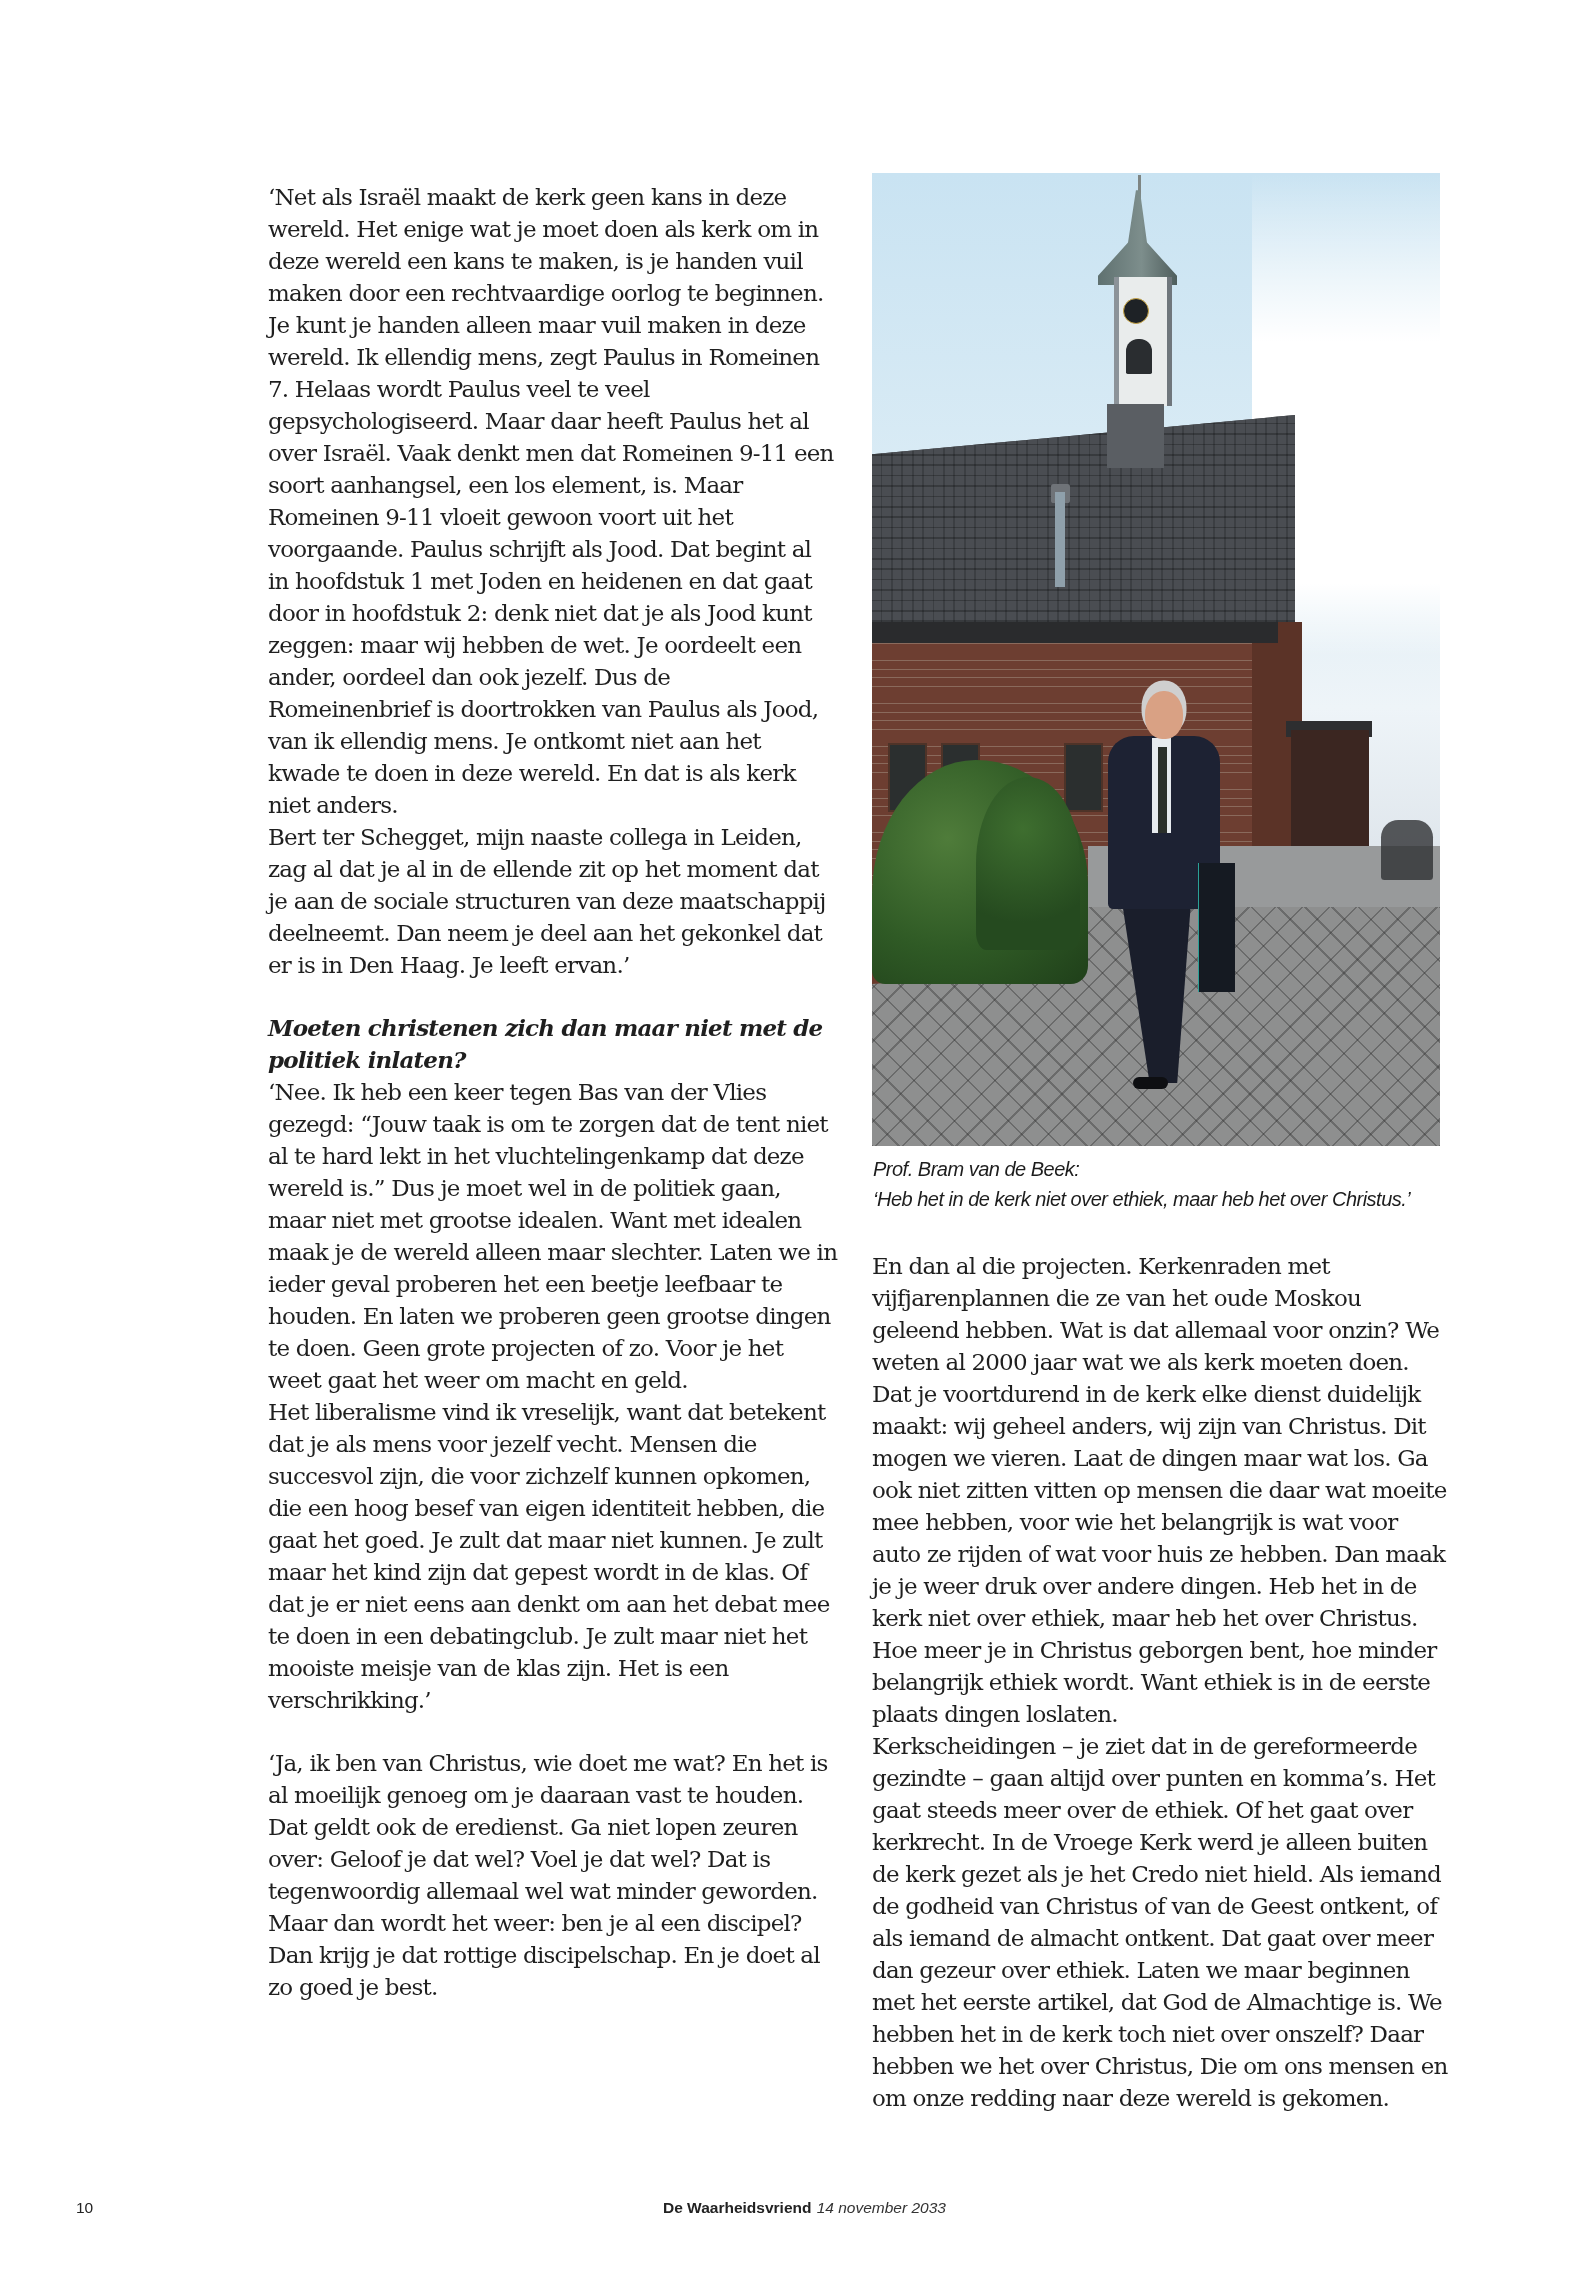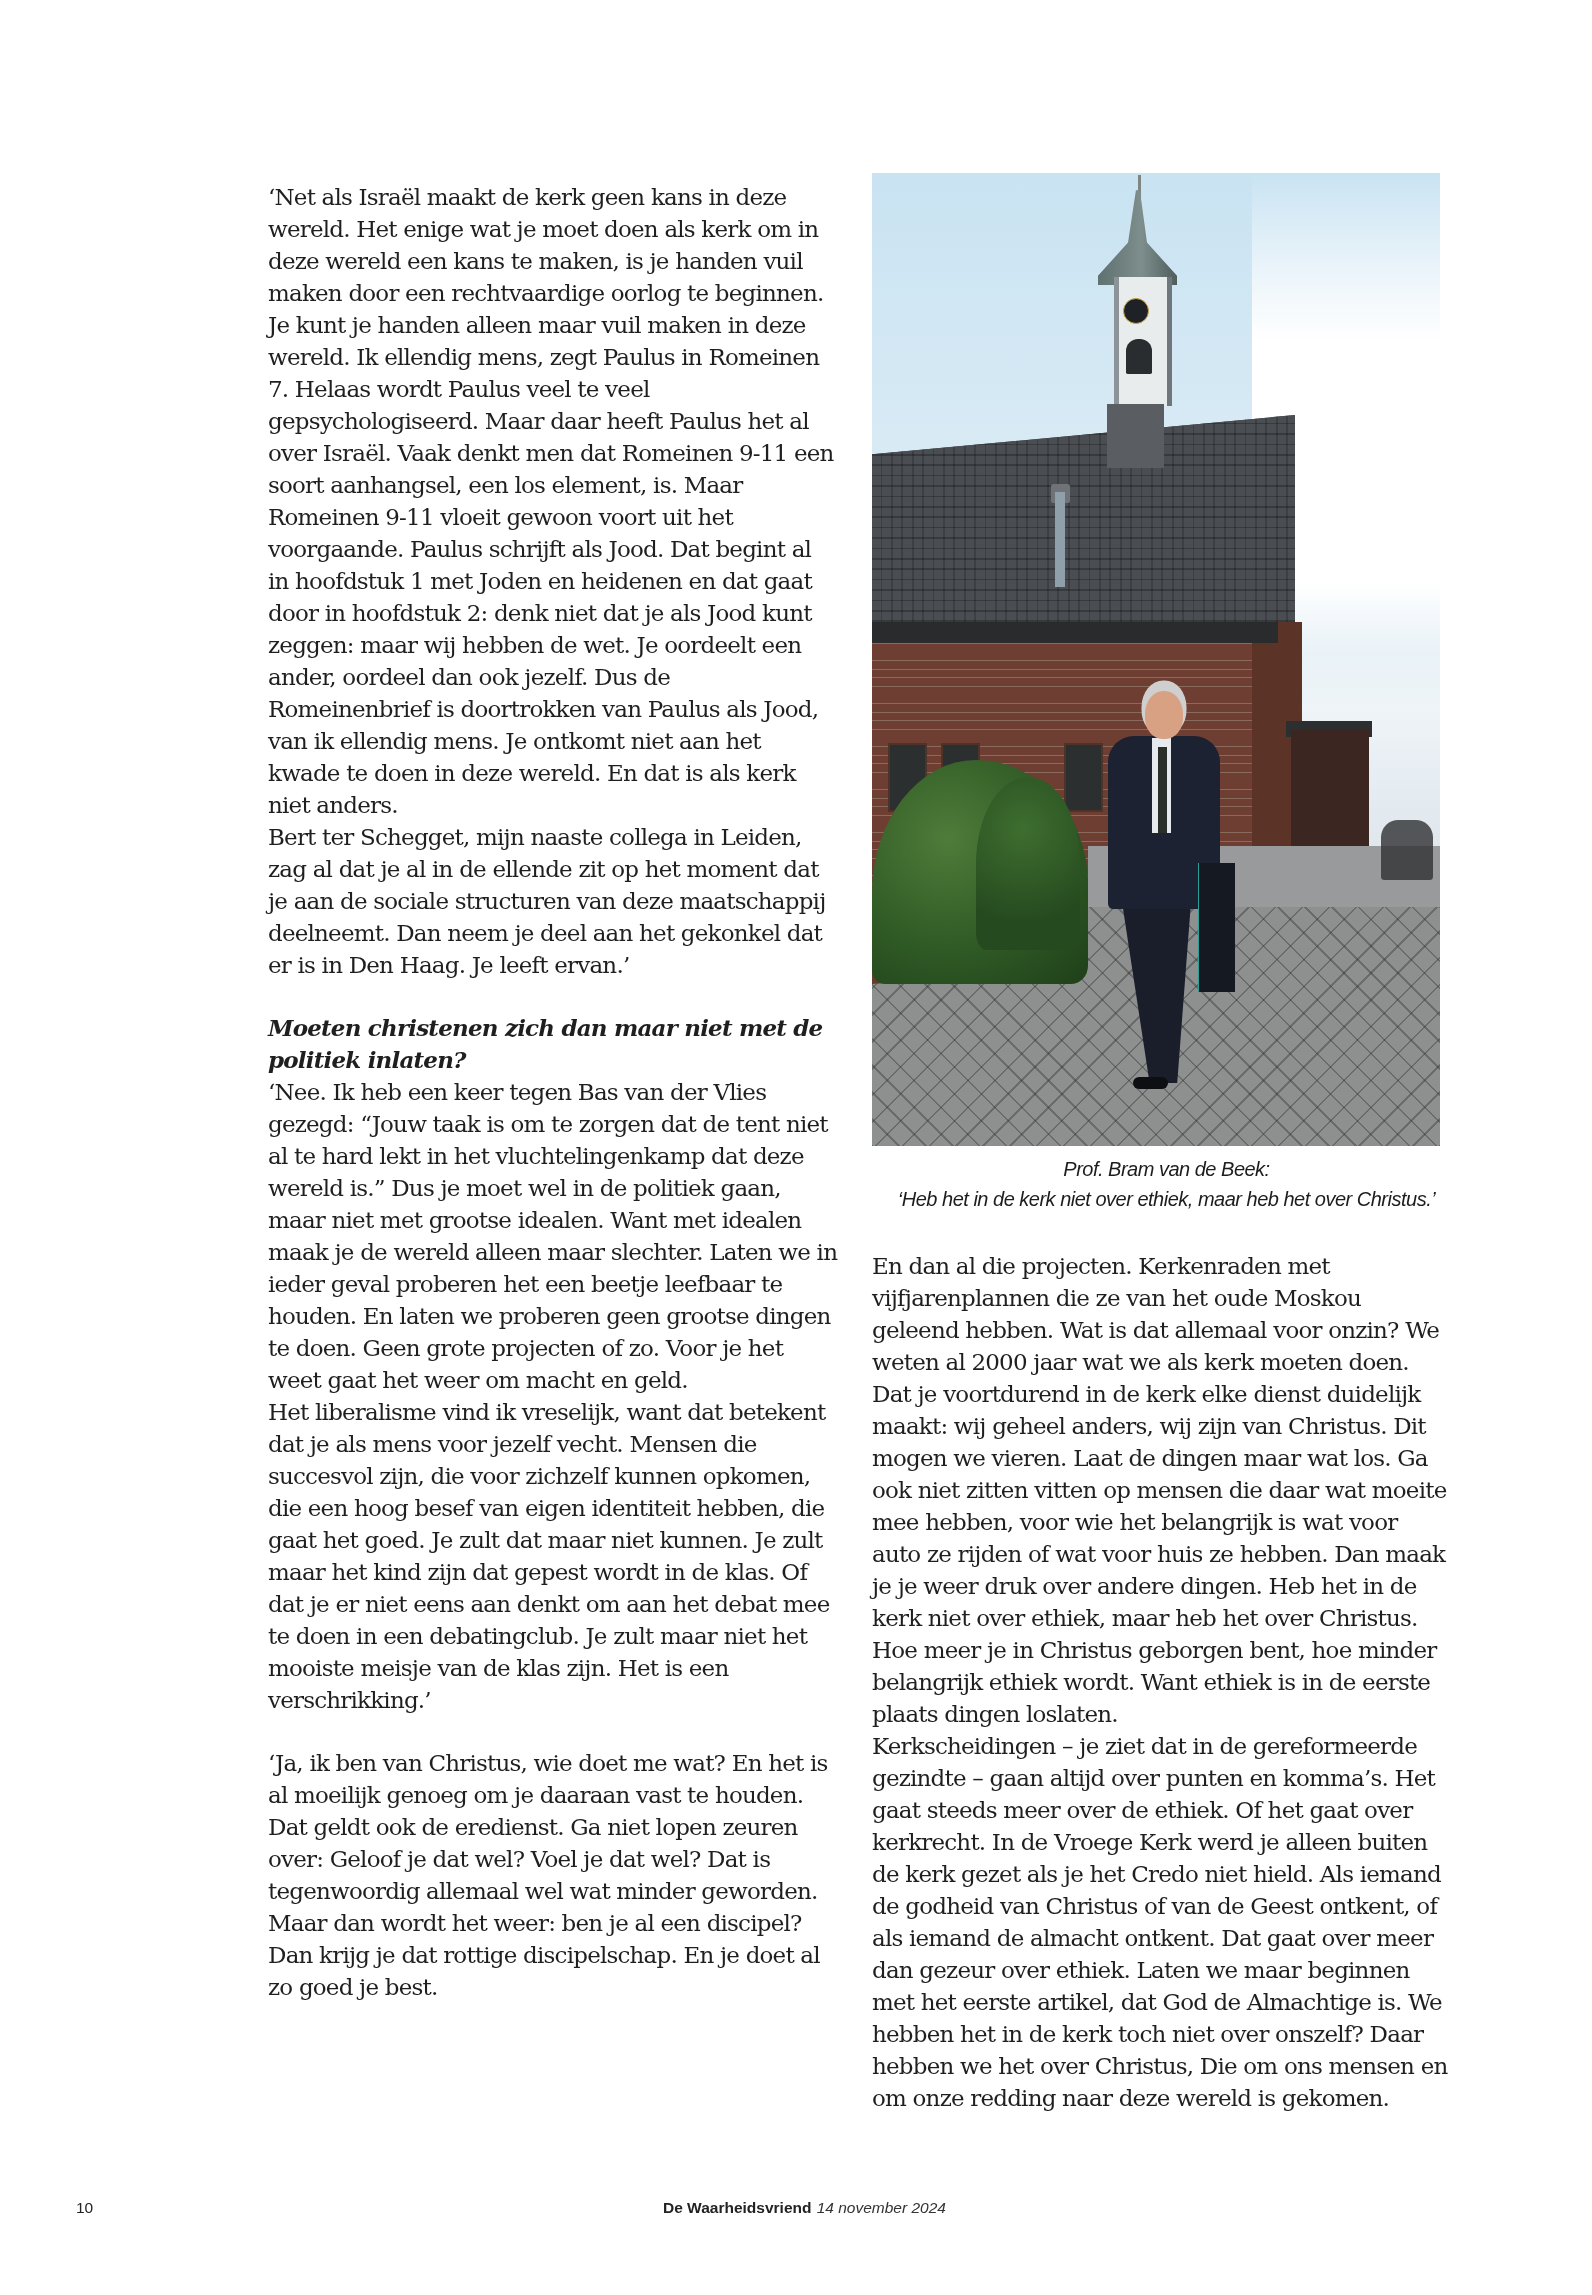--- a/index.html
+++ b/index.html
@@ -73,21 +73,20 @@
   .photo .shoe { position: absolute; left: 261px; top: 904px; width: 35px; height: 12px; background: #0e0f12; border-radius: 7px; }
 
   .caption {
     position: absolute; left: 873px; top: 1154px; width: 587px;
     font-family: "Liberation Sans", "DejaVu Sans", sans-serif;
     font-style: italic;
     font-size: 20px;
     line-height: 30px;
     letter-spacing: -0.5px;
     color: #1d1d1d;
-    text-align: center;
   }
   .caption p { margin: 0; }
 
   .footer-page { position: absolute; left: 76px; top: 2199px; font-family: "Liberation Sans", "DejaVu Sans", sans-serif; font-weight: normal; font-size: 15.5px; color: #222; }
   .footer-pub { position: absolute; left: 663px; top: 2199px; font-family: "Liberation Sans", "DejaVu Sans", sans-serif; font-size: 15.5px; color: #222; white-space: nowrap; }
   .footer-pub .name { font-weight: bold; }
   .footer-pub .date { font-style: italic; font-weight: normal; color: #333; margin-left: 5.2px; }
 </style>
 </head>
 <body>
@@ -144,15 +143,15 @@
   <p>‘Heb het in de kerk niet over ethiek, maar heb het over Christus.’</p>
 </div>
 
 <div id="right" class="col">
   <p>En dan al die projecten. Kerkenraden met vijfjarenplannen die ze van het oude Moskou geleend hebben. Wat is dat allemaal voor onzin? We weten al 2000 jaar wat we als kerk moeten doen. Dat je voortdurend in de kerk elke dienst duidelijk maakt: wij geheel anders, wij zijn van Christus. Dit mogen we vieren. Laat de dingen maar wat los. Ga ook niet zitten vitten op mensen die daar wat moeite mee hebben, voor wie het belangrijk is wat voor auto ze rijden of wat voor huis ze hebben. Dan maak je je weer druk over andere dingen. Heb het in de kerk niet over ethiek, maar heb het over Christus. Hoe meer je in Christus geborgen bent, hoe minder belangrijk ethiek wordt. Want ethiek is in de eerste plaats dingen loslaten.</p>
   <p>Kerkscheidingen – je ziet dat in de gereformeerde gezindte – gaan altijd over punten en komma’s. Het gaat steeds meer over de ethiek. Of het gaat over kerkrecht. In de Vroege Kerk werd je alleen buiten de kerk gezet als je het Credo niet hield. Als iemand de godheid van Christus of van de Geest ontkent, of als iemand de almacht ontkent. Dat gaat over meer dan gezeur over ethiek. Laten we maar beginnen met het eerste artikel, dat God de Almachtige is. We hebben het in de kerk toch niet over onszelf? Daar hebben we het over Christus, Die om ons mensen en om onze redding naar deze wereld is gekomen.</p>
 </div>
 
 <div class="footer-page">10</div>
 <div class="footer-pub">
-  <span class="name">De Waarheidsvriend</span><span class="date">14 november 2024</span>
+  <span class="name">De Waarheidsvriend</span><span class="date">14 november 2033</span>
 </div>
 
 
 </body></html>

